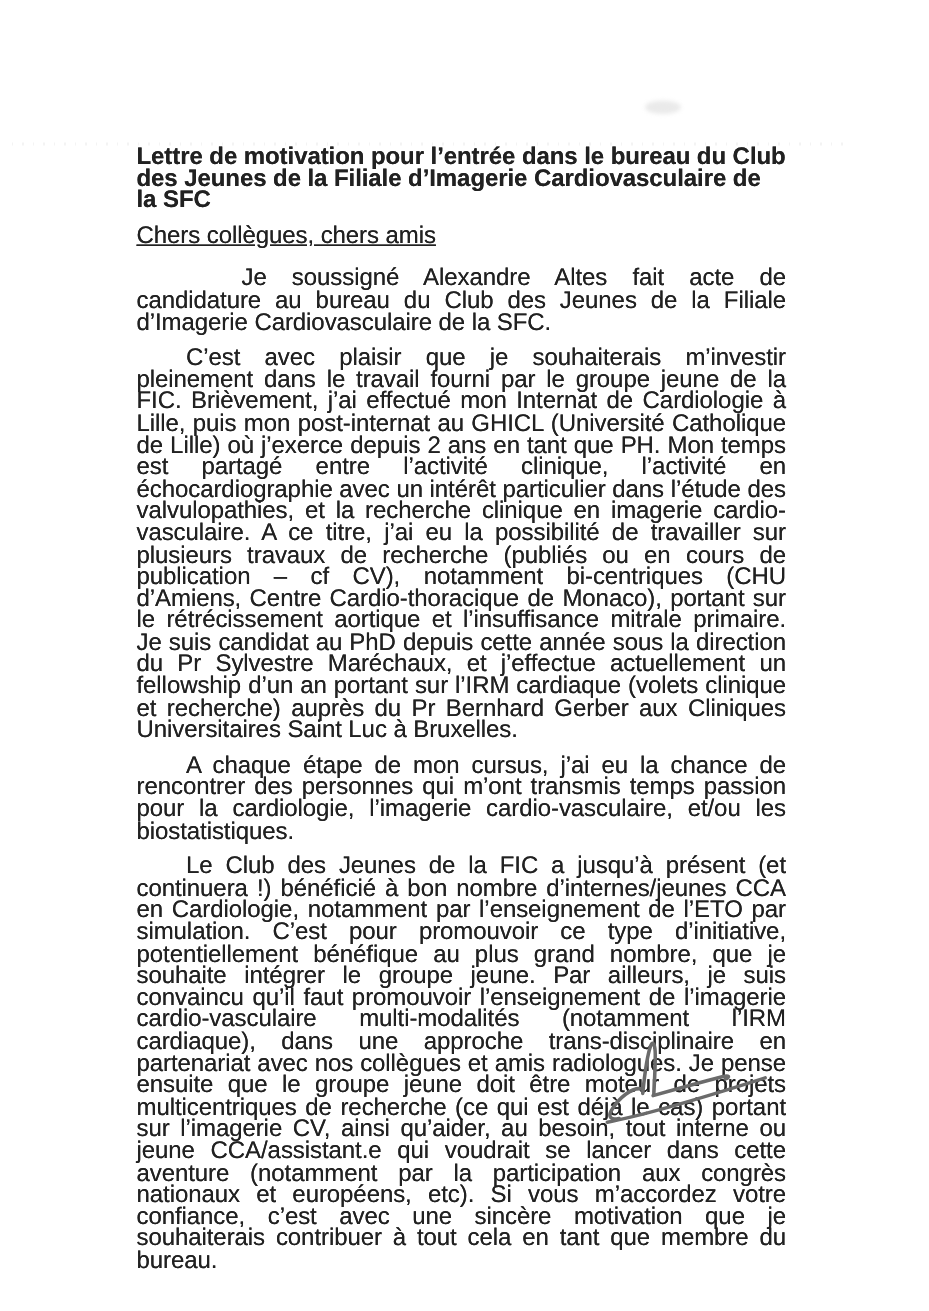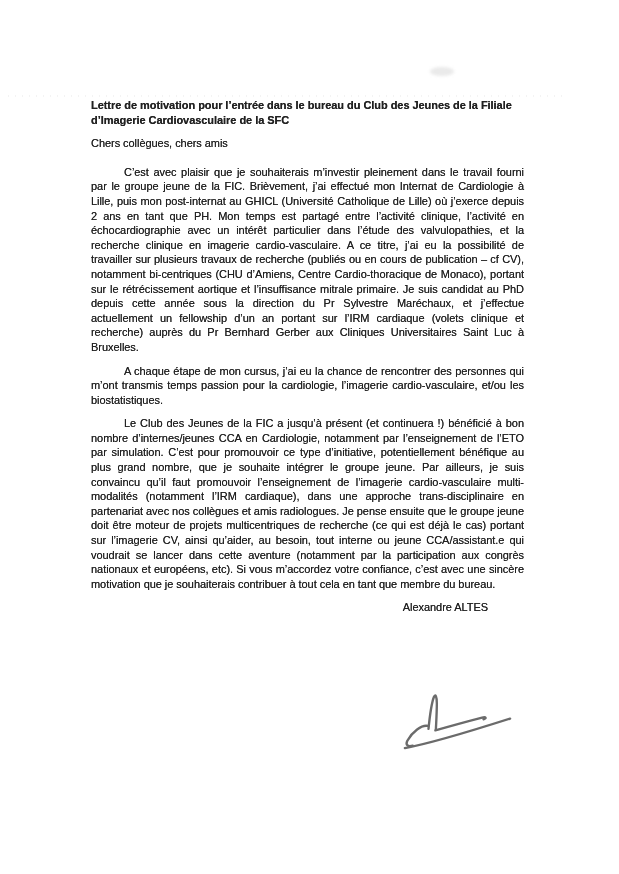--- a/index.html
+++ b/index.html
@@ -12,32 +12,32 @@
     font-family: "Liberation Sans", sans-serif;
     color: #212121;
     overflow: hidden;
   }
 
   .content {
     position: absolute;
     left: 91px;
     top: 98px;
     width: 433px;
-    font-size: 11px;
+    font-size: 16px;
     line-height: 14.6px;
     letter-spacing: -0.05px;
     text-shadow: 0 0 0.4px rgba(35,35,35,0.85); 
   }
 
   .title {
     font-weight: bold;
     margin: 0 0 9px 0;
   }
 
-  .salutation { margin: 0 0 14px 0; }
+  .salutation { margin: 0 0 14px 0; text-decoration: underline; }
 
   .para {
     margin: 0 0 9px 0;
     text-align: justify;
     text-indent: 33px;
   }
   .para.indent-double { text-indent: 70px; }
 
   .closing {
     text-indent: 33px;
@@ -94,29 +94,29 @@
 
   <div class="scan-noise"></div>
   <div class="scan-smudge"></div>
 
   <div class="content">
 
     <div class="title">Lettre de motivation pour l’entrée dans le bureau du Club des Jeunes de la Filiale d’Imagerie Cardiovasculaire de la SFC</div>
 
     <div class="salutation">Chers collègues, chers amis</div>
 
+    <p class="para indent-double">Je soussigné Alexandre Altes fait acte de candidature au bureau du Club des Jeunes de la Filiale d’Imagerie Cardiovasculaire de la SFC.</p>
 
     <p class="para">C’est avec plaisir que je souhaiterais m’investir pleinement dans le travail fourni par le groupe jeune de la FIC. Brièvement, j’ai effectué mon Internat de Cardiologie à Lille, puis mon post-internat au GHICL (Université Catholique de Lille) où j’exerce depuis 2 ans en tant que PH. Mon temps est partagé entre l’activité clinique, l’activité en échocardiographie avec un intérêt particulier dans l’étude des valvulopathies, et la recherche clinique en imagerie cardio-vasculaire. A ce titre, j’ai eu la possibilité de travailler sur plusieurs travaux de recherche (publiés ou en cours de publication – cf CV), notamment bi-centriques (CHU d’Amiens, Centre Cardio-thoracique de Monaco), portant sur le rétrécissement aortique et l’insuffisance mitrale primaire. Je suis candidat au PhD depuis cette année sous la direction du Pr Sylvestre Maréchaux, et j’effectue actuellement un fellowship d’un an portant sur l’IRM cardiaque (volets clinique et recherche) auprès du Pr Bernhard Gerber aux Cliniques Universitaires Saint Luc à Bruxelles.</p>
 
     <p class="para">A chaque étape de mon cursus, j’ai eu la chance de rencontrer des personnes qui m’ont transmis temps passion pour la cardiologie, l’imagerie cardio-vasculaire, et/ou les biostatistiques.</p>
 
     <p class="para">Le Club des Jeunes de la FIC a jusqu’à présent (et continuera !) bénéficié à bon nombre d’internes/jeunes CCA en Cardiologie, notamment par l’enseignement de l’ETO par simulation. C’est pour promouvoir ce type d’initiative, potentiellement bénéfique au plus grand nombre, que je souhaite intégrer le groupe jeune. Par ailleurs, je suis convaincu qu’il faut promouvoir l’enseignement de l’imagerie cardio-vasculaire multi-modalités (notamment l’IRM cardiaque), dans une approche trans-disciplinaire en partenariat avec nos collègues et amis radiologues. Je pense ensuite que le groupe jeune doit être moteur de projets multicentriques de recherche (ce qui est déjà le cas) portant sur l’imagerie CV, ainsi qu’aider, au besoin, tout interne ou jeune CCA/assistant.e qui voudrait se lancer dans cette aventure (notamment par la participation aux congrès nationaux et européens, etc). Si vous m’accordez votre confiance, c’est avec une sincère motivation que je souhaiterais contribuer à tout cela en tant que membre du bureau.</p>
 
 
-    <div class="signer">Alexandre ALTES</div>
 
   </div>
 
   <svg class="signature" viewBox="0 0 120 70" aria-hidden="true">
     <path d="M31,40 C32,30 34,14 36.5,7.5 C38,4 39.5,7 39.5,14 C39.5,24 38.8,34 38.5,41"></path>
     <path d="M30.5,37 C24,35.5 14.5,43 9.5,52 C7.5,56 9.5,58.5 15,57"></path>
     <path d="M38,41.5 C52,37.5 70,32.5 85.5,28.5 C89.5,27.5 90.5,29 87,30.2"></path>
     <path d="M7,59.5 C32,55 78,41 114,29.5"></path>
   </svg>
 

